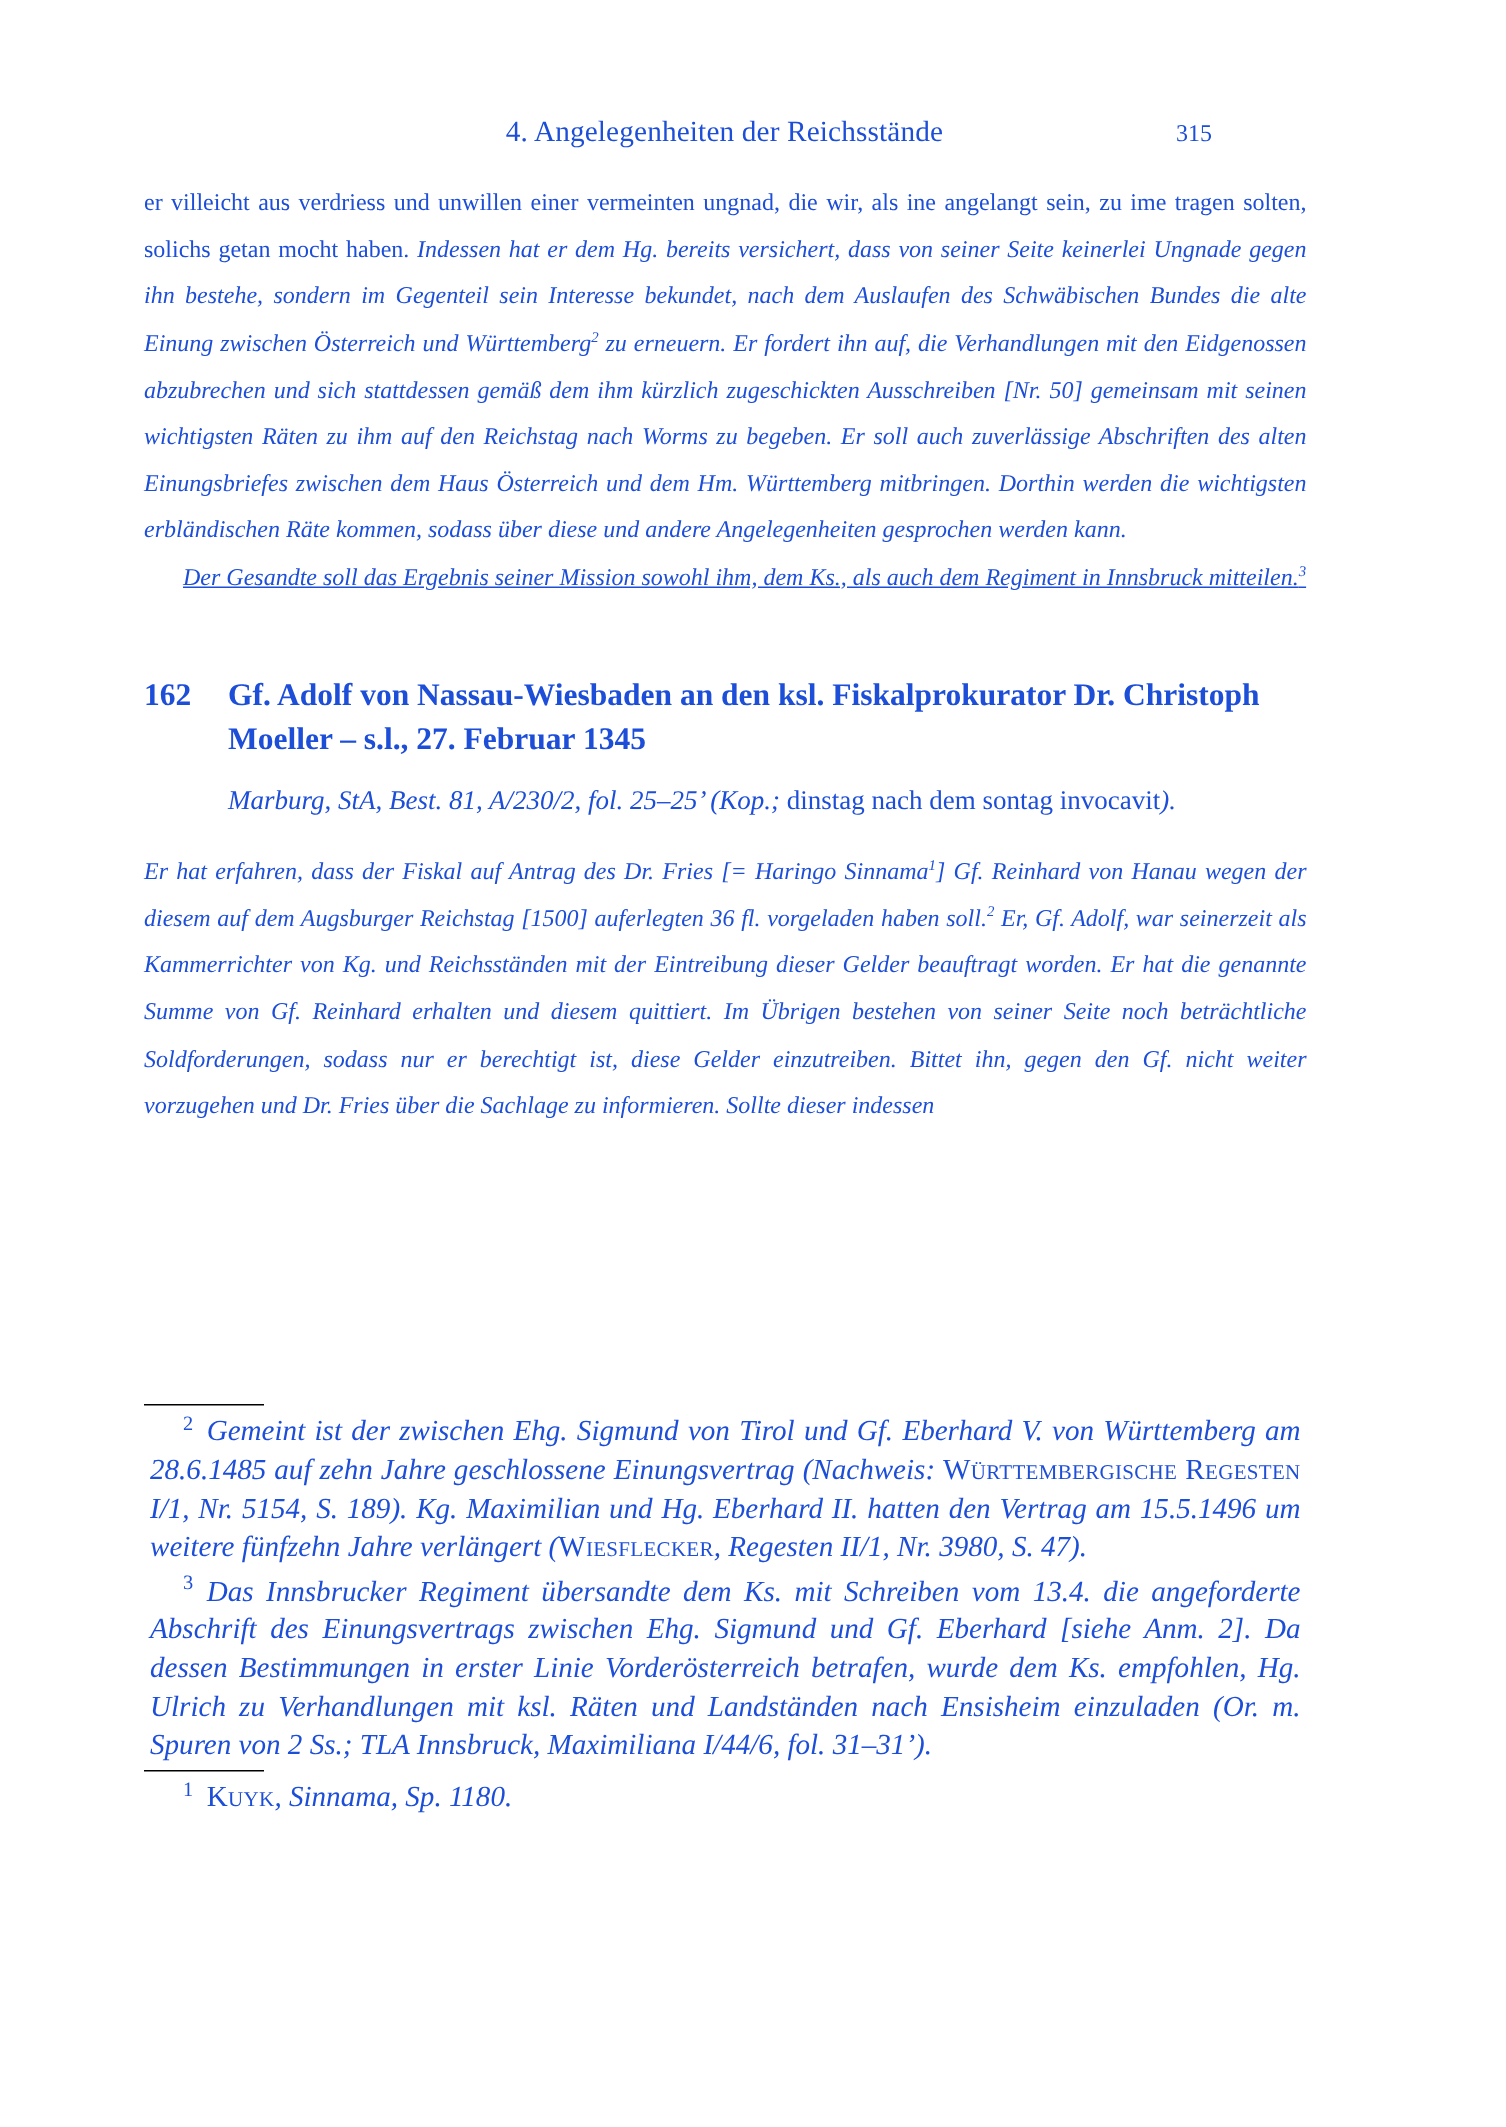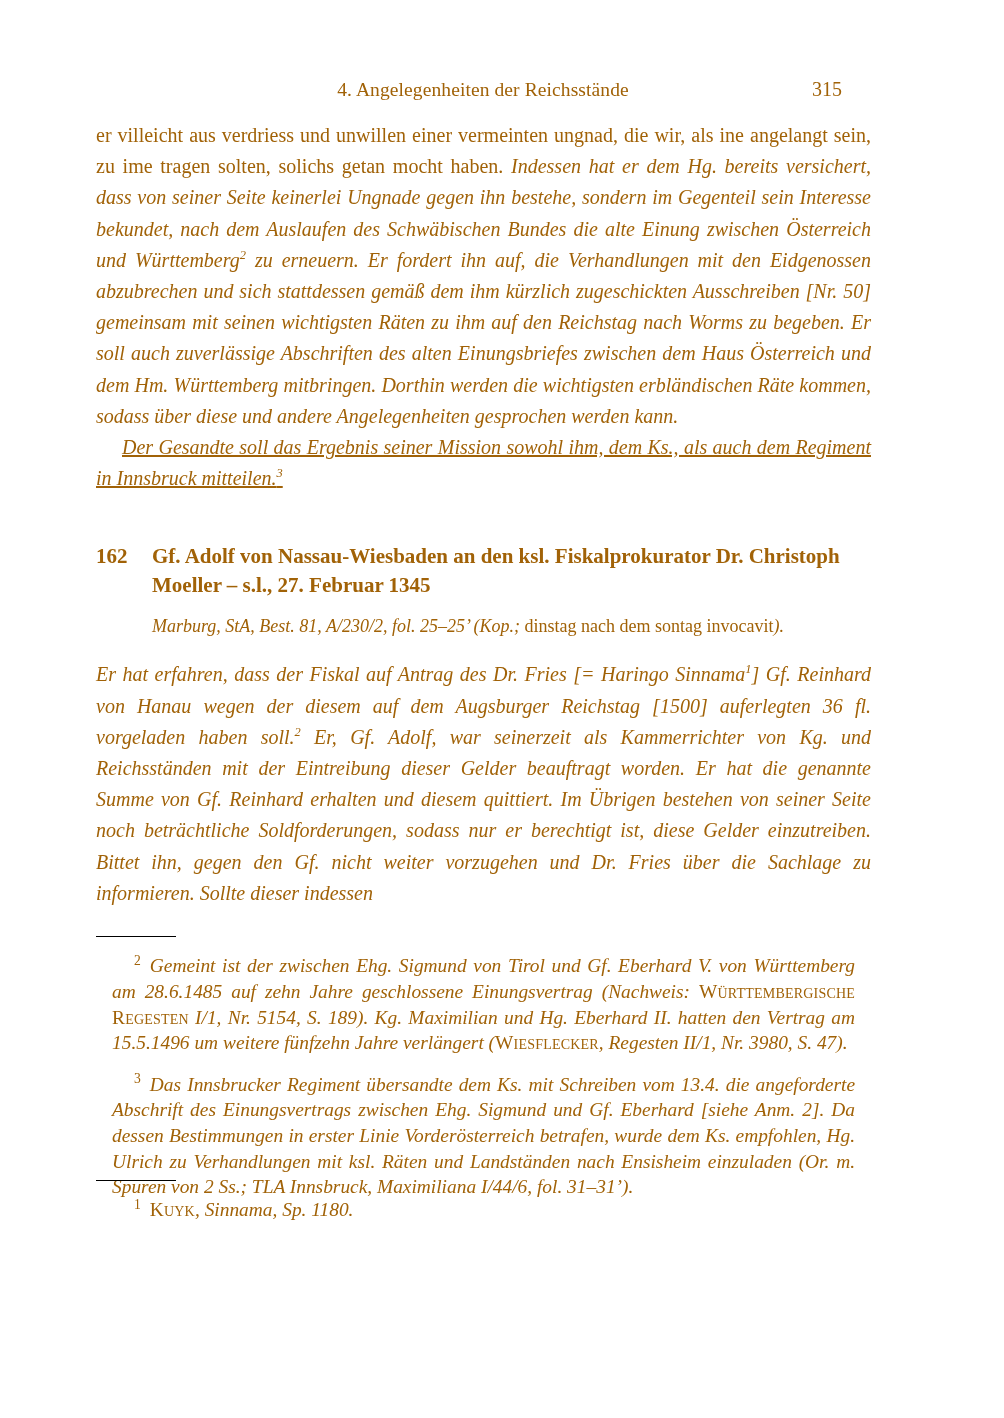--- a/index.html
+++ b/index.html
@@ -7,21 +7,21 @@
     padding: 0;
     background: #ffffff;
   }
   .page {
     position: relative;
     width: 1004px;
     height: 1336px;
     background: #ffffff;
     margin: 0 auto;
     font-family: "Liberation Serif", "DejaVu Serif", serif;
-    color: #a16207;
+    color: #1d4ed8;
     overflow: hidden;
   }
 
   
   .runhead {
     position: absolute;
     left: 96px;
     right: 134px;
     top: 78px;
     height: 26px;
@@ -29,36 +29,36 @@
     align-items: baseline;
   }
   .runhead-title {
     flex: 1;
     text-align: center;
     font-size: 19.5px;
     letter-spacing: 0.1px;
     padding-left: 86px;
   }
   .runhead-pageno {
-    font-size: 20px;
+    font-size: 16px;
     width: 86px;
-    text-align: center;
+    text-align: left;
   }
 
   
   .content {
     position: absolute;
     left: 96px;
     top: 120px;
     width: 775px;
   }
 
   p.body {
     margin: 0;
-    font-size: 20px;
+    font-size: 16px;
     line-height: 31.2px;
     text-align: justify;
     text-justify: inter-word;
     hyphens: manual;
   }
   p.body.italic {
     font-style: italic;
   }
   .indent-first {
     text-indent: 26px;
@@ -117,21 +117,21 @@
     left: 96px;
     width: 775px;
   }
   .fn-rule {
     width: 80px;
     height: 1.4px;
     background: #000;
     margin: 0 0 5px 0;
   }
   p.footnote {
-    margin: 16px;
+    margin: 4px;
     font-size: 19.4px;
     line-height: 25.6px;
     text-align: justify;
     font-style: italic;
     text-indent: 0;
   }
   p.footnote .fnum {
     font-style: normal;
     font-size: 0.70em;
     vertical-align: super;

